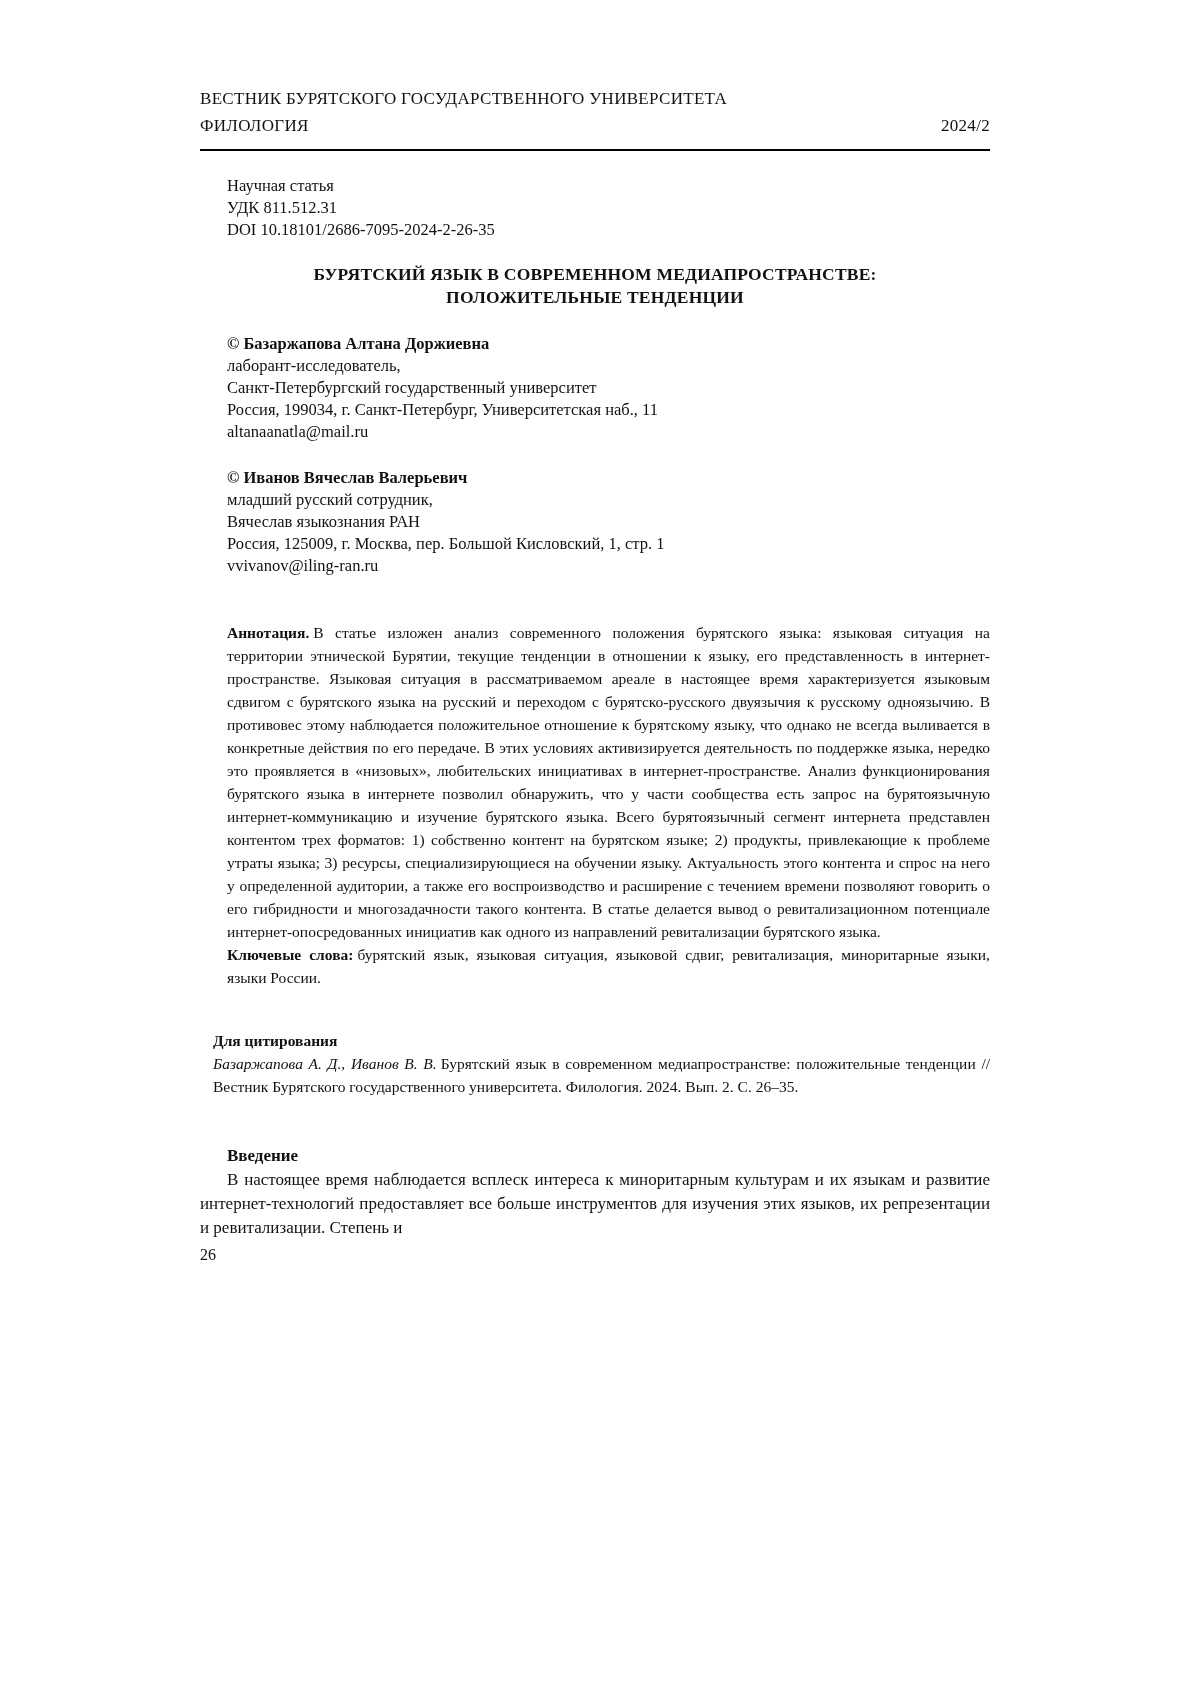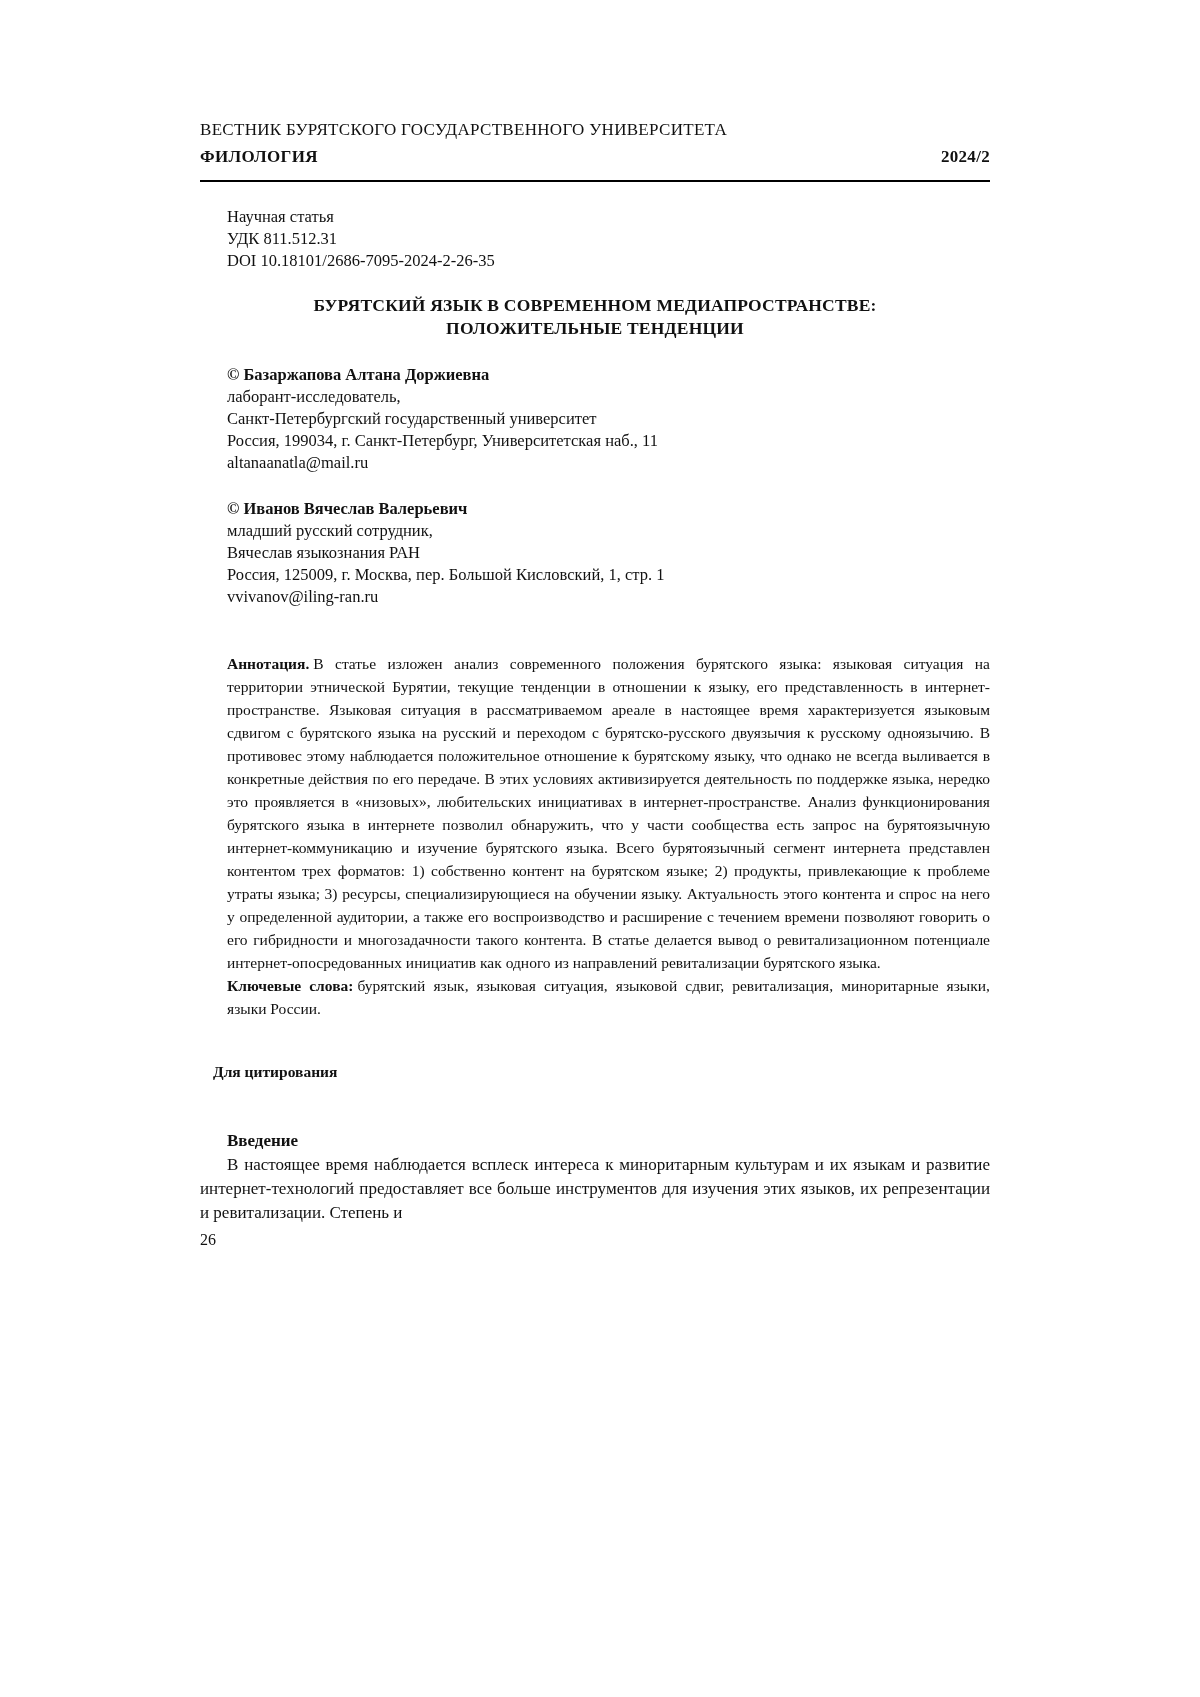--- a/index.html
+++ b/index.html
@@ -8,33 +8,32 @@
     height: 1697px;
     background: #ffffff;
     color: #111111;
     font-family: "Liberation Serif", "DejaVu Serif", serif;
     -webkit-font-smoothing: antialiased;
   }
   .page {
     box-sizing: border-box;
     width: 1200px;
     height: 1446px;
-    padding: 116px 210px 0 200px;
+    padding: 85px 210px 0 200px;
   }
   
   .running-head {
     font-size: 17px;
     line-height: 27px;
     letter-spacing: 0.3px;
   }
   .running-head .row2 {
     display: flex;
     justify-content: space-between;
     align-items: center;
-    font-weight: bold;
   }
   .head-rule {
     margin-top: 10px;
     border: 0;
     border-bottom: 2px solid #000;
   }
   
   .meta {
     margin: 24px 0 0 27px;
     font-size: 16.5px;
@@ -141,20 +140,21 @@
     <div>Россия, 125009, г. Москва, пер. Большой Кисловский, 1, стр. 1</div>
     <div>vvivanov@iling-ran.ru</div>
   </div>
 
   <p class="abstract"><span class="inline-label">Аннотация.</span><span>В статье изложен анализ современного положения бурятского языка: языковая ситуация на территории этнической Бурятии, текущие тенденции в отношении к языку, его представленность в интернет-пространстве. Языковая ситуация в рассматриваемом ареале в настоящее время характеризуется языковым сдвигом с бурятского языка на русский и переходом с бурятско-русского двуязычия к русскому одноязычию. В противовес этому наблюдается положительное отношение к бурятскому языку, что однако не всегда выливается в конкретные действия по его передаче. В этих условиях активизируется деятельность по поддержке языка, нередко это проявляется в «низовых», любительских инициативах в интернет-пространстве. Анализ функционирования бурятского языка в интернете позволил обнаружить, что у части сообщества есть запрос на бурятоязычную интернет-коммуникацию и изучение бурятского языка. Всего бурятоязычный сегмент интернета представлен контентом трех форматов: 1) собственно контент на бурятском языке; 2) продукты, привлекающие к проблеме утраты языка; 3) ресурсы, специализирующиеся на обучении языку. Актуальность этого контента и спрос на него у определенной аудитории, а также его воспроизводство и расширение с течением времени позволяют говорить о его гибридности и многозадачности такого контента. В статье делается вывод о ревитализационном потенциале интернет-опосредованных инициатив как одного из направлений ревитализации бурятского языка.</span></p>
 
   <p class="keywords"><span class="inline-label">Ключевые слова:</span><span>бурятский язык, языковая ситуация, языковой сдвиг, ревитализация, миноритарные языки, языки России.</span></p>
 
   <div class="citation">
     <div class="heading">Для цитирования</div>
+    <div class="cite-text"><span class="cite-authors">Базаржапова А. Д., Иванов В. В.</span><span>Бурятский язык в современном медиапространстве: положительные тенденции // Вестник Бурятского государственного университета. Филология. 2024. Вып. 2. С. 26–35.</span></div>
   </div>
 
   <div class="body-section">
     <div class="section-heading">Введение</div>
     <p class="body-paragraph">В настоящее время наблюдается всплеск интереса к миноритарным культурам и их языкам и развитие интернет-технологий предоставляет все больше инструментов для изучения этих языков, их репрезентации и ревитализации. Степень и</p>
   </div>
 
   <div class="page-footer">
     <span>26</span>
   </div>

